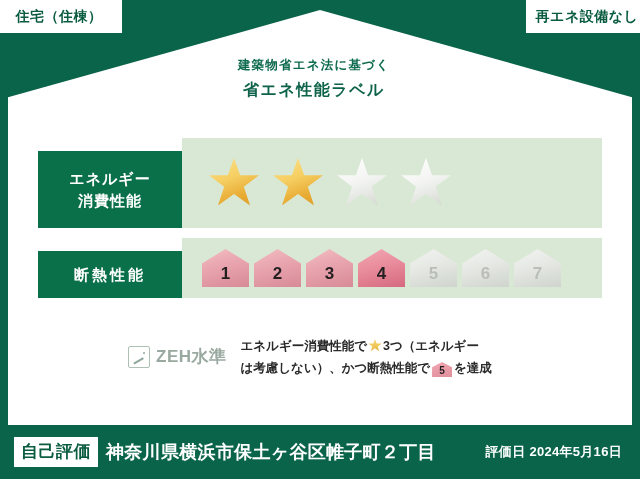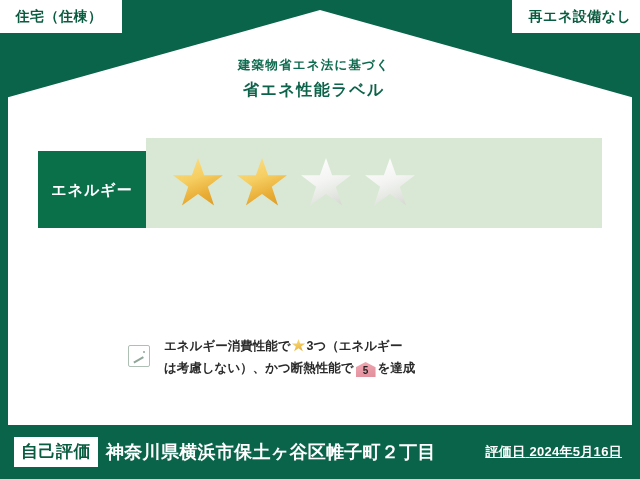--- a/index.html
+++ b/index.html
@@ -25,21 +25,21 @@
 
   
   .tab {
     position: absolute; top: 0; height: 33px;
     background: #ffffff;
     display: flex; align-items: center; justify-content: center;
     color: #0a5c41; font-weight: bold; font-size: 14px;
     letter-spacing: .5px; white-space: nowrap;
   }
   #tab-left  { left: 0;  width: 122px; padding-right: 4px; }
-  #tab-right { right: 0; width: 128px; padding-left: 8px; }
+  #tab-right { right: 0; width: 114px; padding-left: 8px; }
 
   
   #title-block {
     position: absolute; left: 0; right: 12px; top: 57px;
     text-align: center; color: #0f6b4f;
   }
   #title-sub {
     font-size: 12.5px; font-weight: bold; letter-spacing: 1.2px;
   }
   #title-main {
@@ -57,21 +57,21 @@
 
   
   .rating-row {
     position: absolute; left: 38px; width: 564px; height: 90px;
     display: flex; align-items: stretch; z-index: 4;
   }
   #row-energy    { top: 138px; height: 90px; }
   #row-insulation{ top: 238px; height: 60px; }
 
   .row-key {
-    width: 108px; flex: none;
+    width: 144px; flex: none;
     background: #0a7049;
     display: flex; flex-direction: column;
     align-items: center; justify-content: center;
     color: #fff; font-weight: bold; font-size: 15px;
     line-height: 1.45; letter-spacing: 1px; margin-top: 13px;
   }
   #row-insulation .row-key { letter-spacing: 3px; }
   .row-val {
     flex: 1; background: #d9e8d4;
     display: flex; align-items: center;
@@ -177,21 +177,21 @@
     margin-left: 14px; background: #ffffff; color: #0a5c41;
     font-weight: bold; font-size: 17px; letter-spacing: .5px;
     padding: 3px 7px 4px;
   }
   #address {
     margin-left: 8px; font-size: 18px; font-weight: bold;
     letter-spacing: .3px;
   }
   #eval-date {
     margin-left: auto; margin-right: 18px;
-    font-size: 13px; font-weight: bold; letter-spacing: .3px; text-decoration: underline;
+    font-size: 13px; font-weight: bold; letter-spacing: .3px;
   }
 </style>
 </head>
 <body>
 
 <div id="label-root">
 
   <div id="house-panel"></div>
 
   <div class="tab" id="tab-left">住宅（住棟）</div>
@@ -200,35 +200,51 @@
   <div id="title-block">
     <div id="title-sub">建築物省エネ法に基づく</div>
     <div id="title-main">省エネ性能ラベル</div>
   </div>
 
   <div id="watermark">ハウスドゥ</div>
 
   <div class="rating-row" id="row-energy">
     <div class="row-key">
       <span>エネルギー</span>
+      <span>消費性能</span>
     </div>
     <div class="row-val">
       <div class="star-strip" id="star-strip">
           <span class="star on"></span>
           <span class="star on"></span>
           <span class="star off"></span>
           <span class="star off"></span>
         </div>
     </div>
   </div>
 
+  <div class="rating-row" id="row-insulation">
+    <div class="row-key">断熱性能</div>
+    <div class="row-val">
+      <div class="grade-strip" id="grade-strip">
+          <span class="grade filled">1</span>
+          <span class="grade filled">2</span>
+          <span class="grade filled">3</span>
+          <span class="grade current">4</span>
+          <span class="grade empty">5</span>
+          <span class="grade empty">6</span>
+          <span class="grade empty">7</span>
+        </div>
+    </div>
+  </div>
 
   <div id="zeh-row">
     <div id="zeh-badge">
       <span id="zeh-icon"></span>
+      <span id="zeh-text">ZEH水準</span>
     </div>
     <div id="zeh-desc">
       <div>
         <span>エネルギー消費性能で</span><span class="inline-star"></span><span>3つ（エネルギー</span>
       </div>
       <div>
         <span>は考慮しない）、かつ断熱性能で</span><span class="inline-grade">5</span><span>を達成</span>
       </div>
     </div>
   </div>

